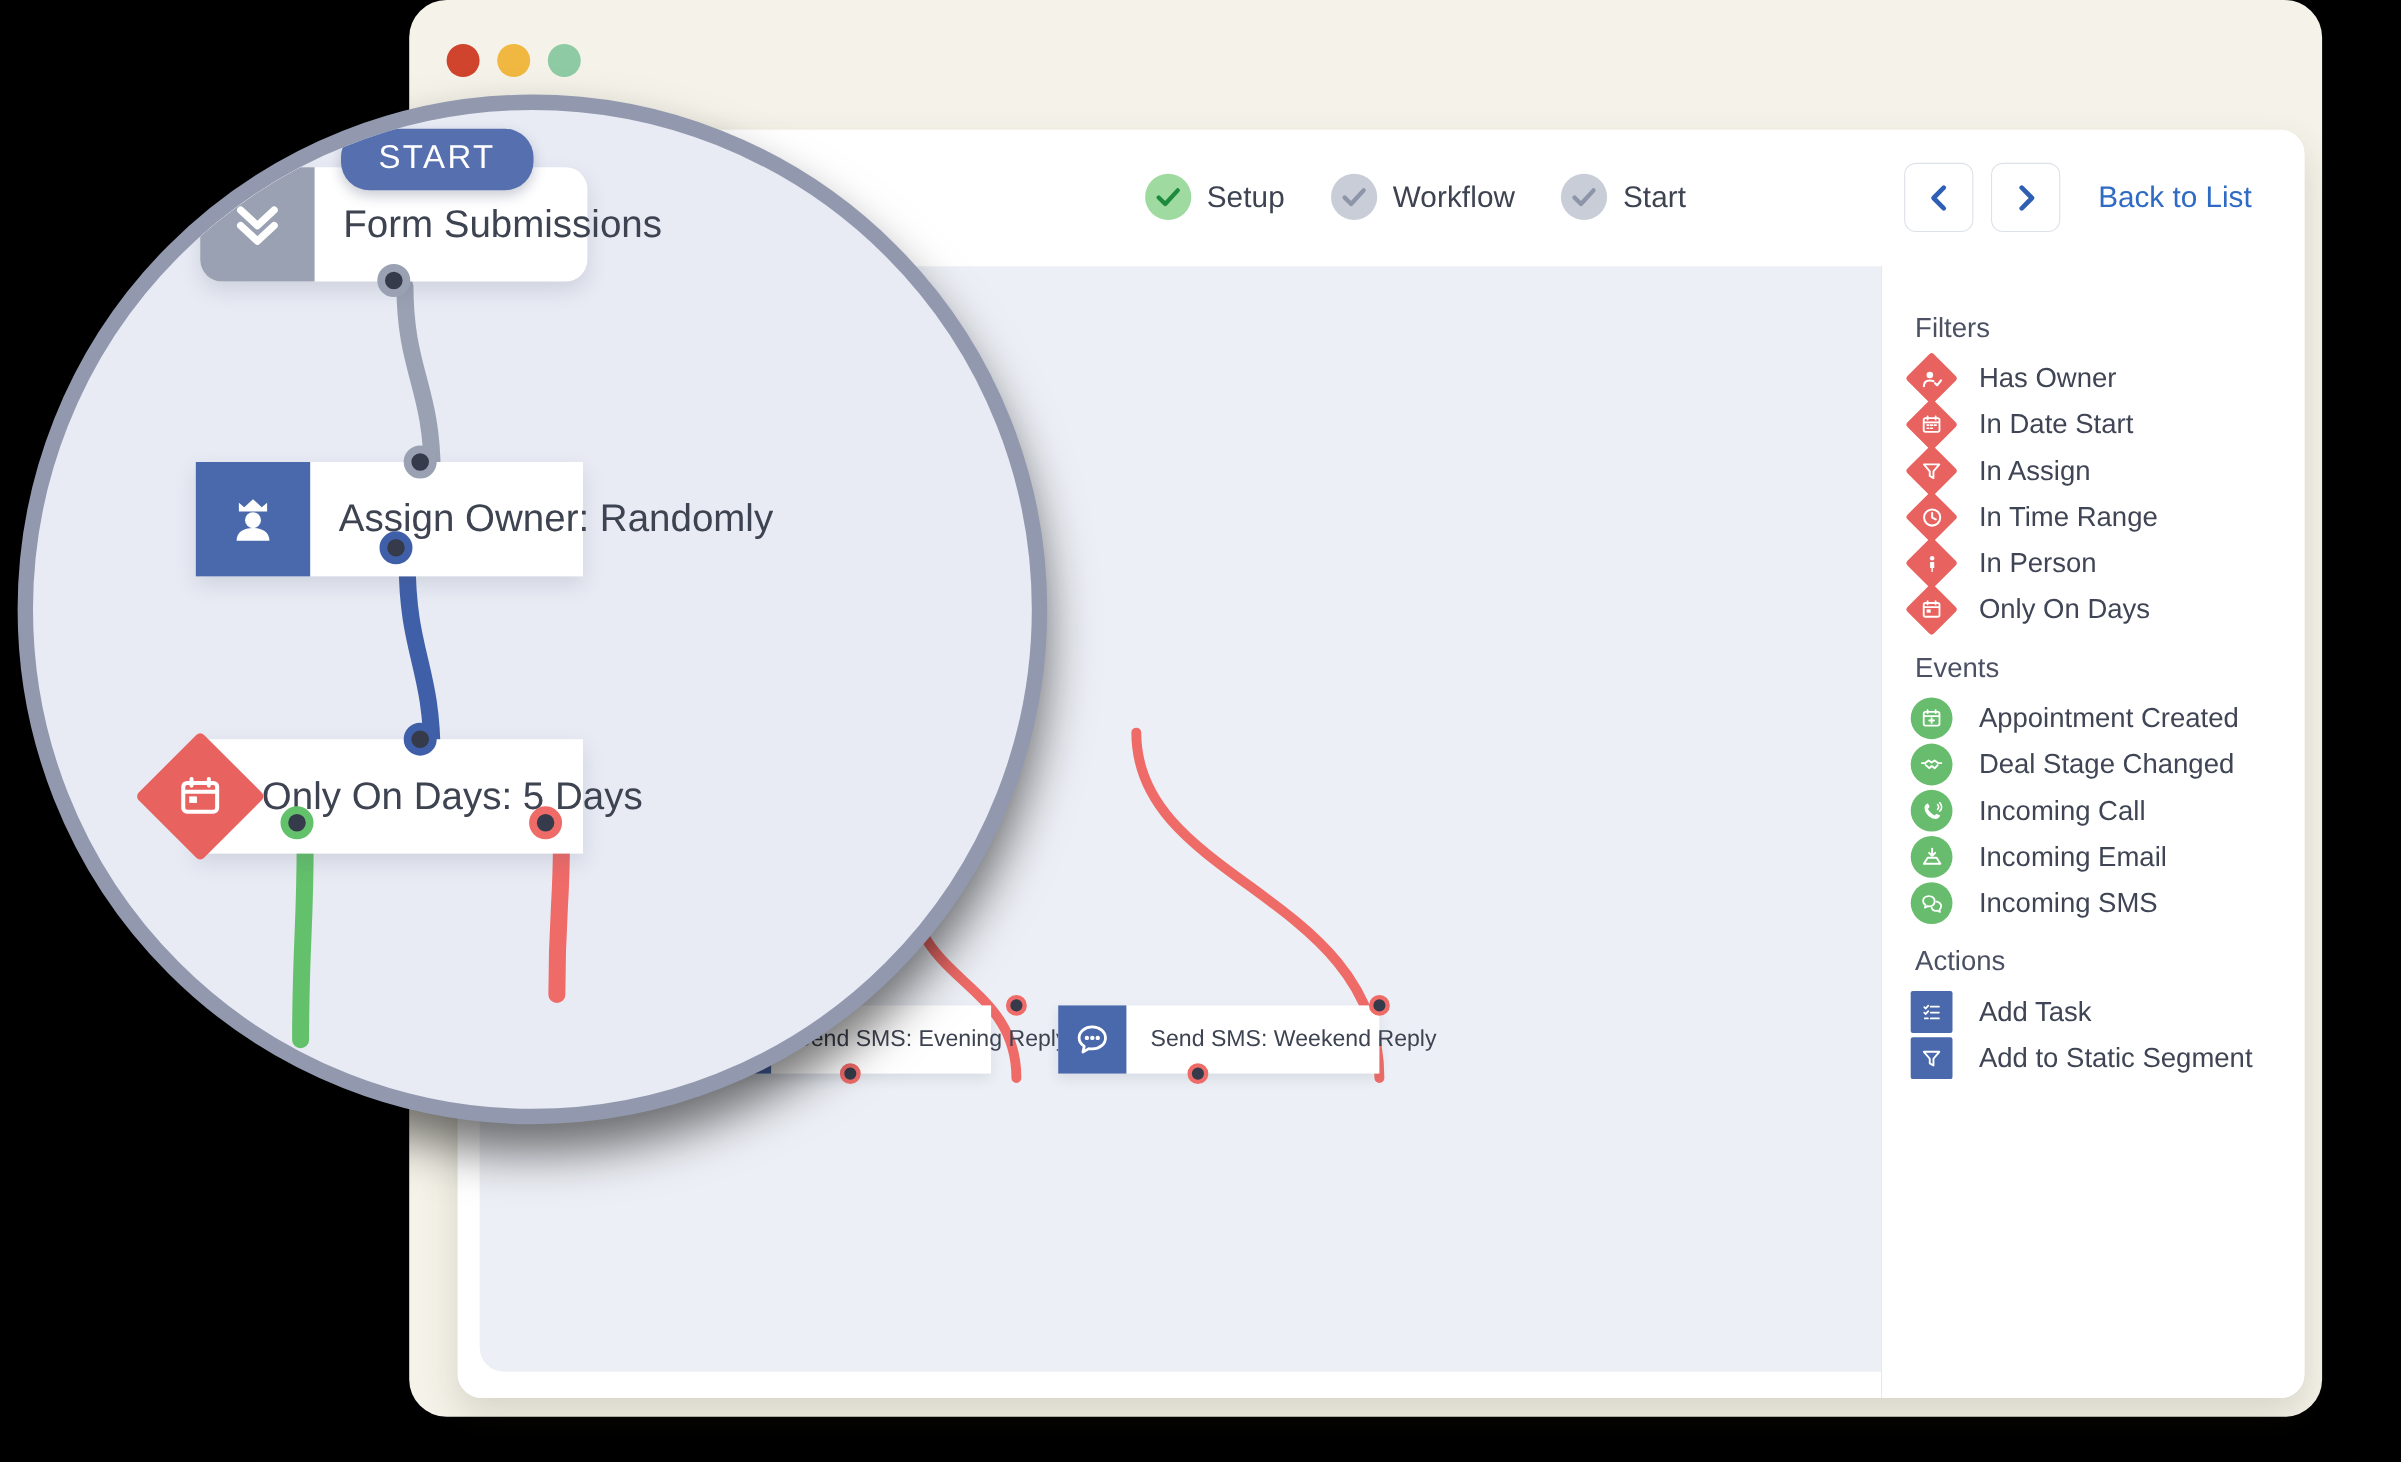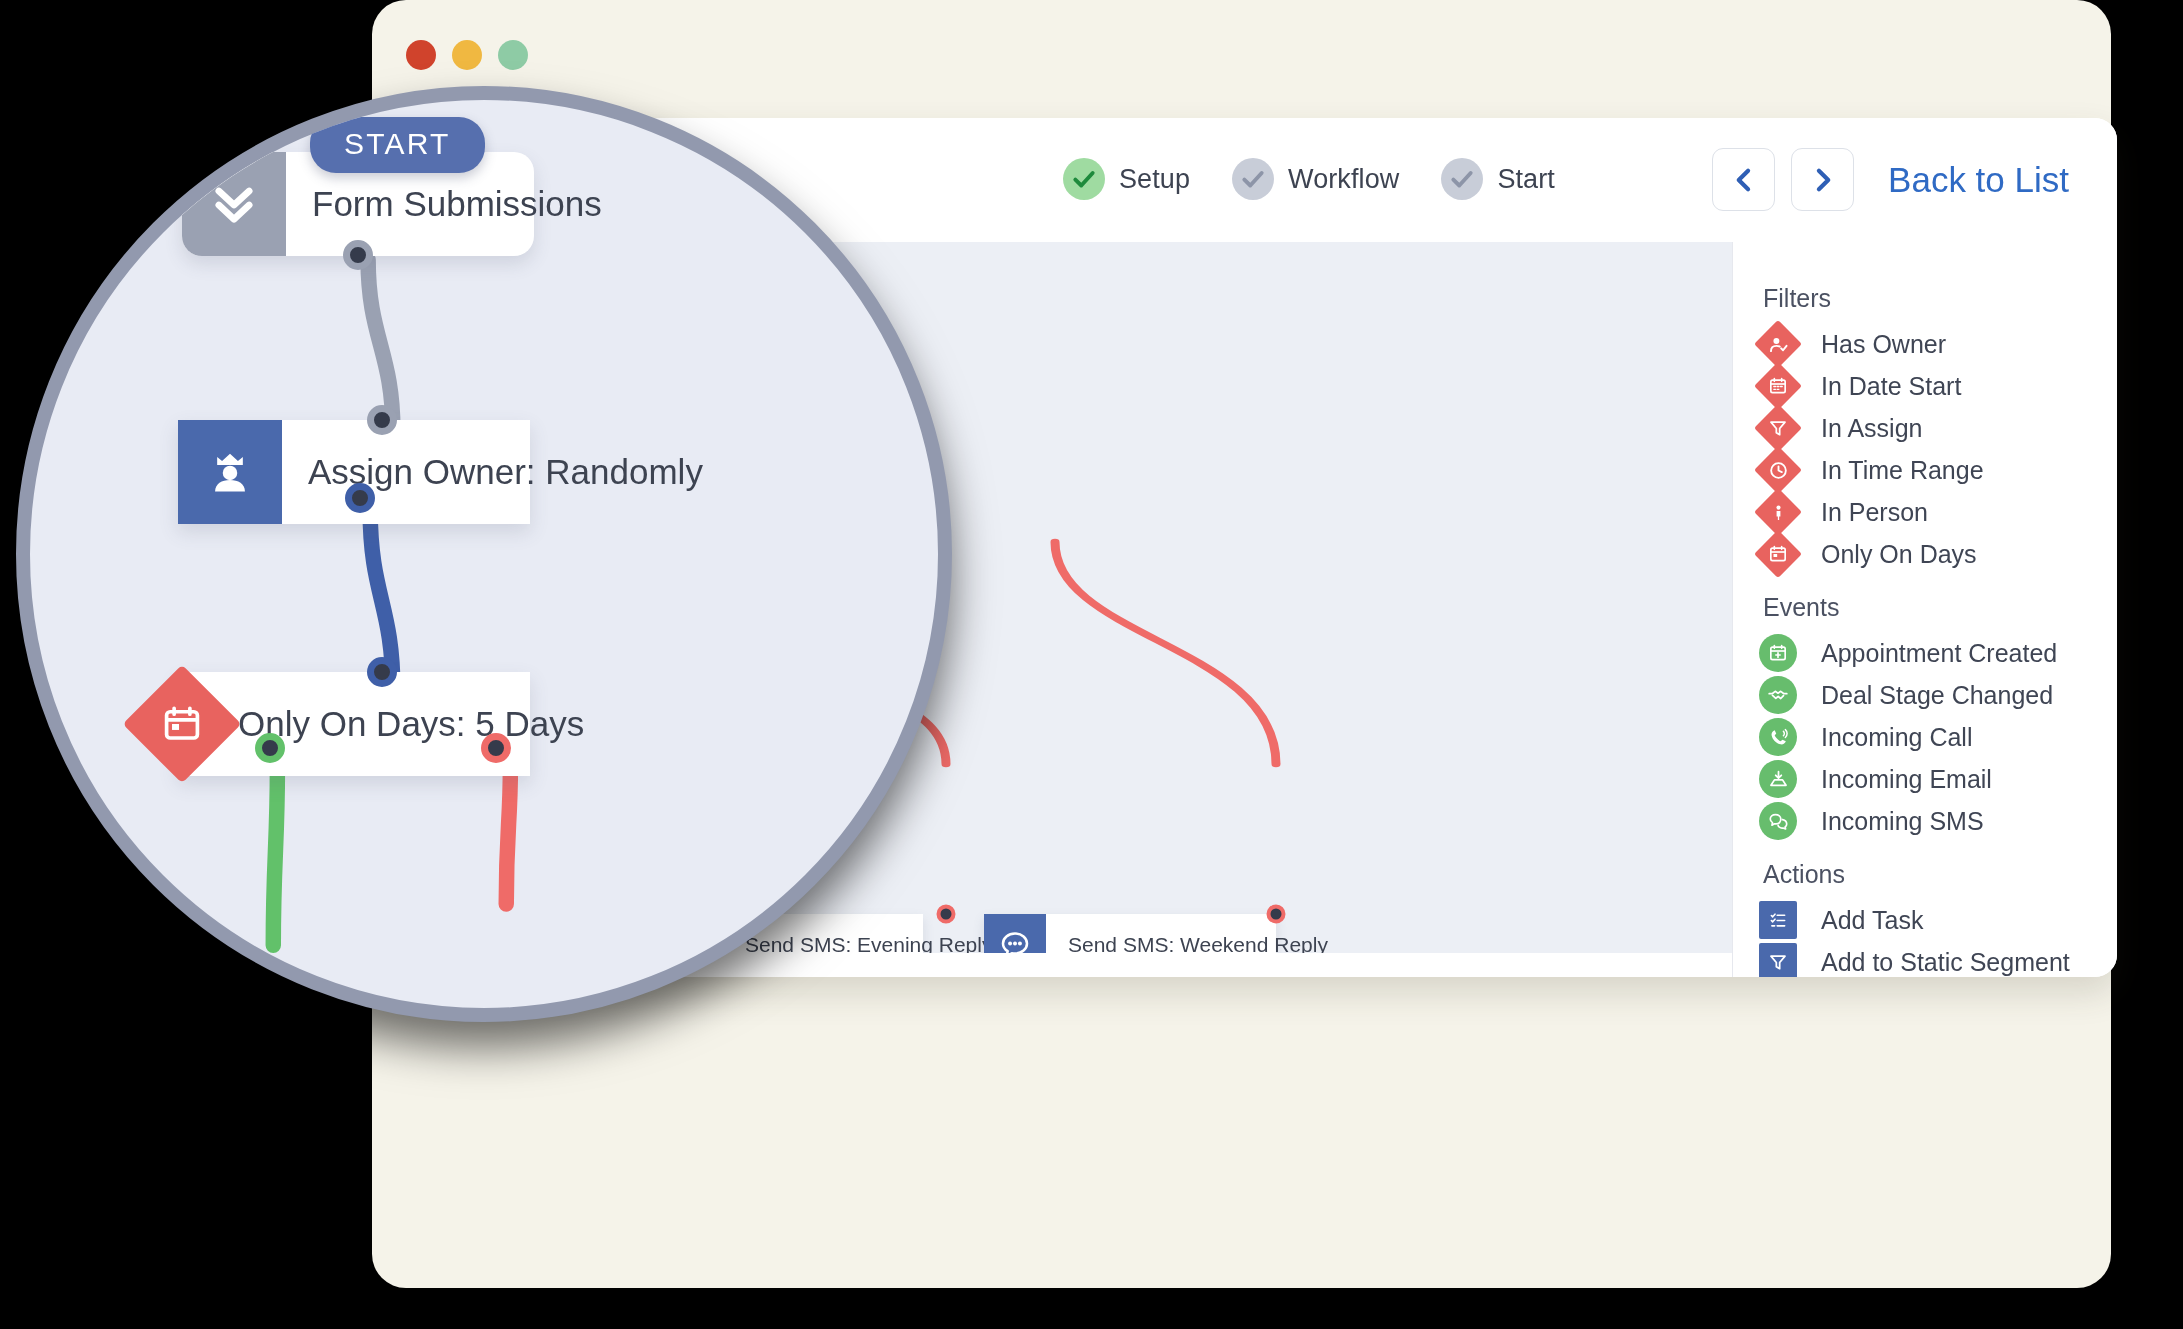--- a/index.html
+++ b/index.html
@@ -25,22 +25,22 @@
   }
   .tl-dots { position: absolute; left: 34px; top: 40px; display: flex; gap: 16px; }
   .tl-dot { width: 30px; height: 30px; border-radius: 50%; }
   .tl-red { background: #d0432c; }
   .tl-yellow { background: #f0b841; }
   .tl-green { background: #8ecba5; }
 
   
   .card {
     position: absolute;
-    left: 438px; top: 118px;
-    width: 1679px; height: 859px;
+    left: 416px; top: 118px;
+    width: 1679px; height: 1153px;
     background: #ffffff;
     border-radius: 22px;
     box-shadow: 0 16px 34px rgba(60,55,40,0.16);
     overflow: hidden;
   }
   .card-header {
     position: absolute; left: 0; top: 0; width: 100%; height: 124px;
     background: #ffffff;
   }
   .steps {
@@ -64,21 +64,21 @@
     display: flex; align-items: center; gap: 16px;
   }
   .navbtn {
     width: 63px; height: 63px; border-radius: 11px;
     border: 1.5px solid #dde1e8; background: #fff;
     display: flex; align-items: center; justify-content: center;
     cursor: pointer;
   }
   .navbtn svg { display: block; }
   .back-link {
-    font-size: 35px; color: #2f6ac4; margin-left: 18px; cursor: pointer;
+    font-size: 27px; color: #2f6ac4; margin-left: 18px; cursor: pointer;
     white-space: nowrap;
   }
 
   
   .card-body {
     position: absolute; left: 0; top: 124px; right: 0; bottom: 0;
     display: flex;
   }
   .canvas {
     position: relative;

